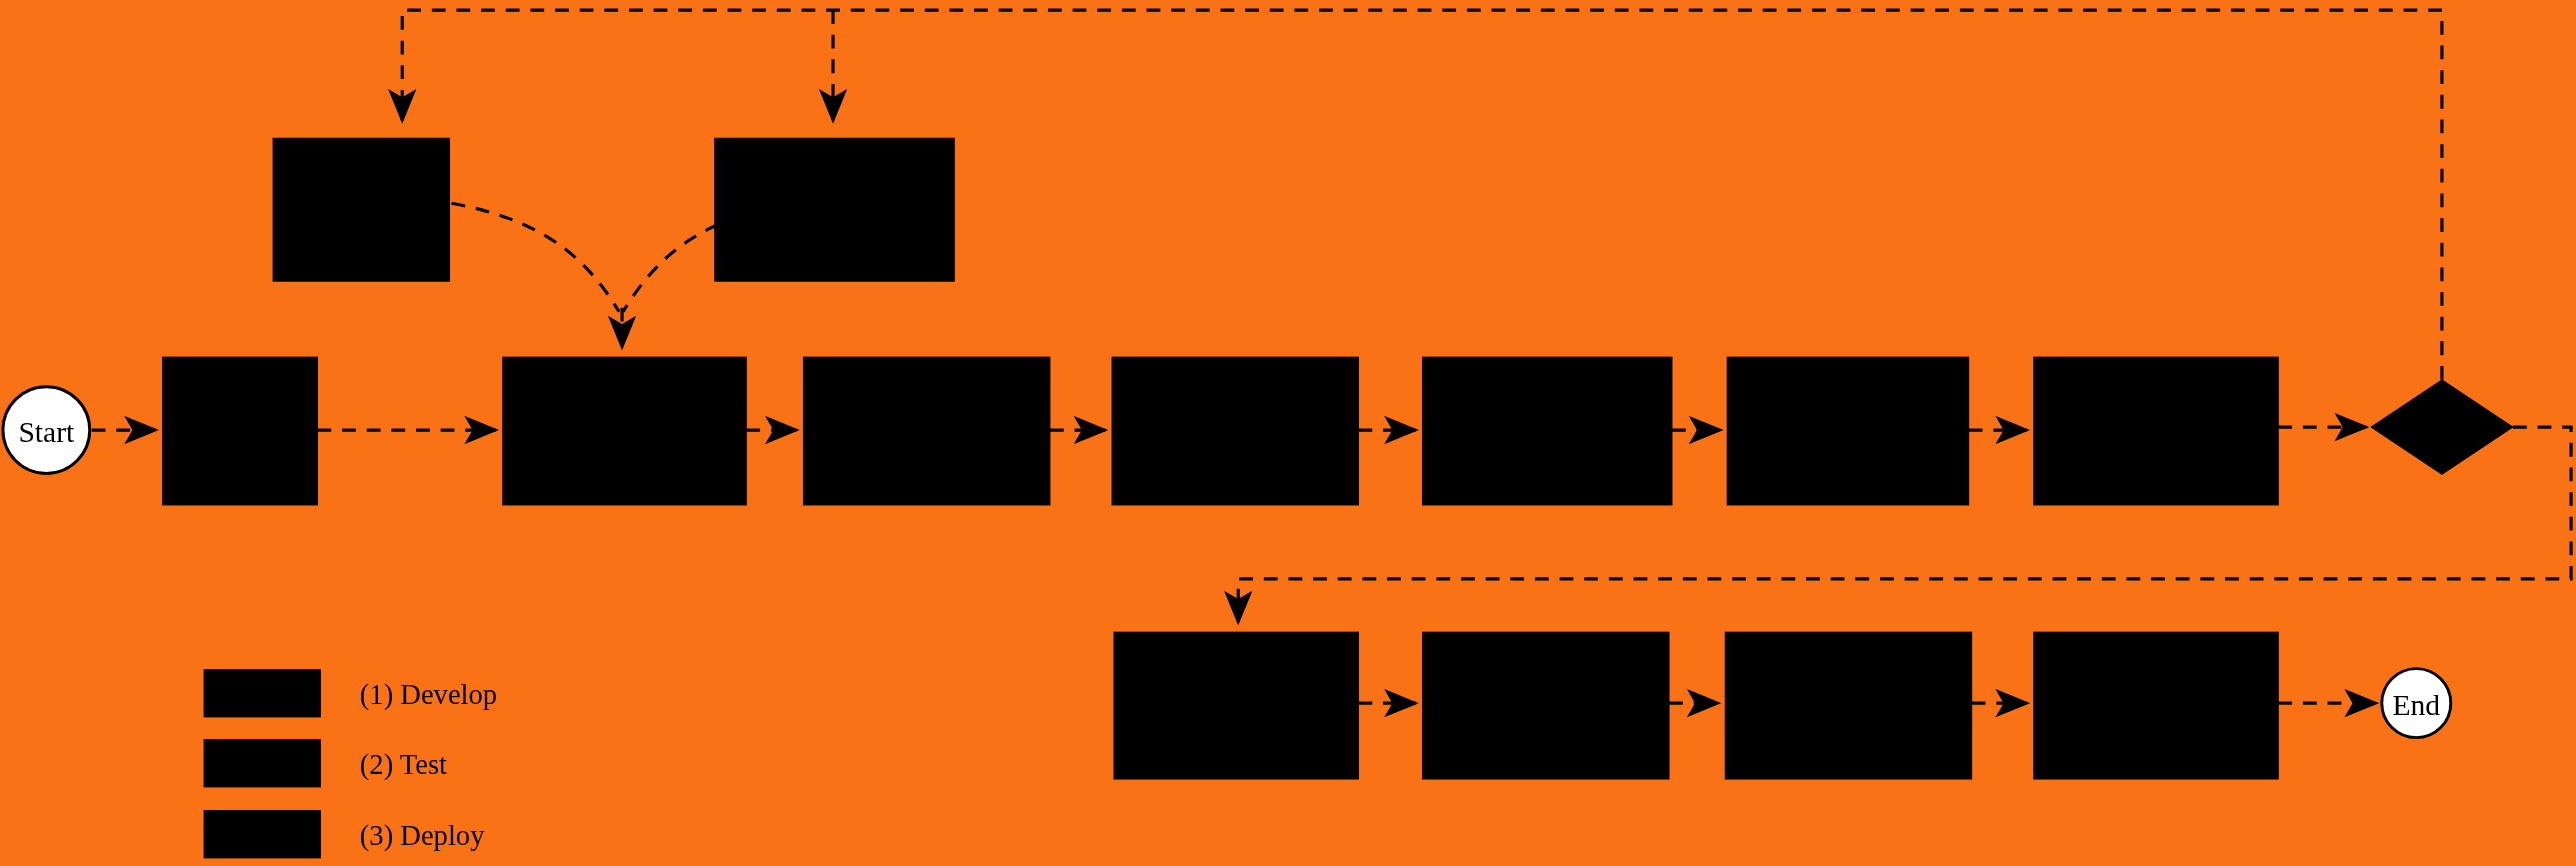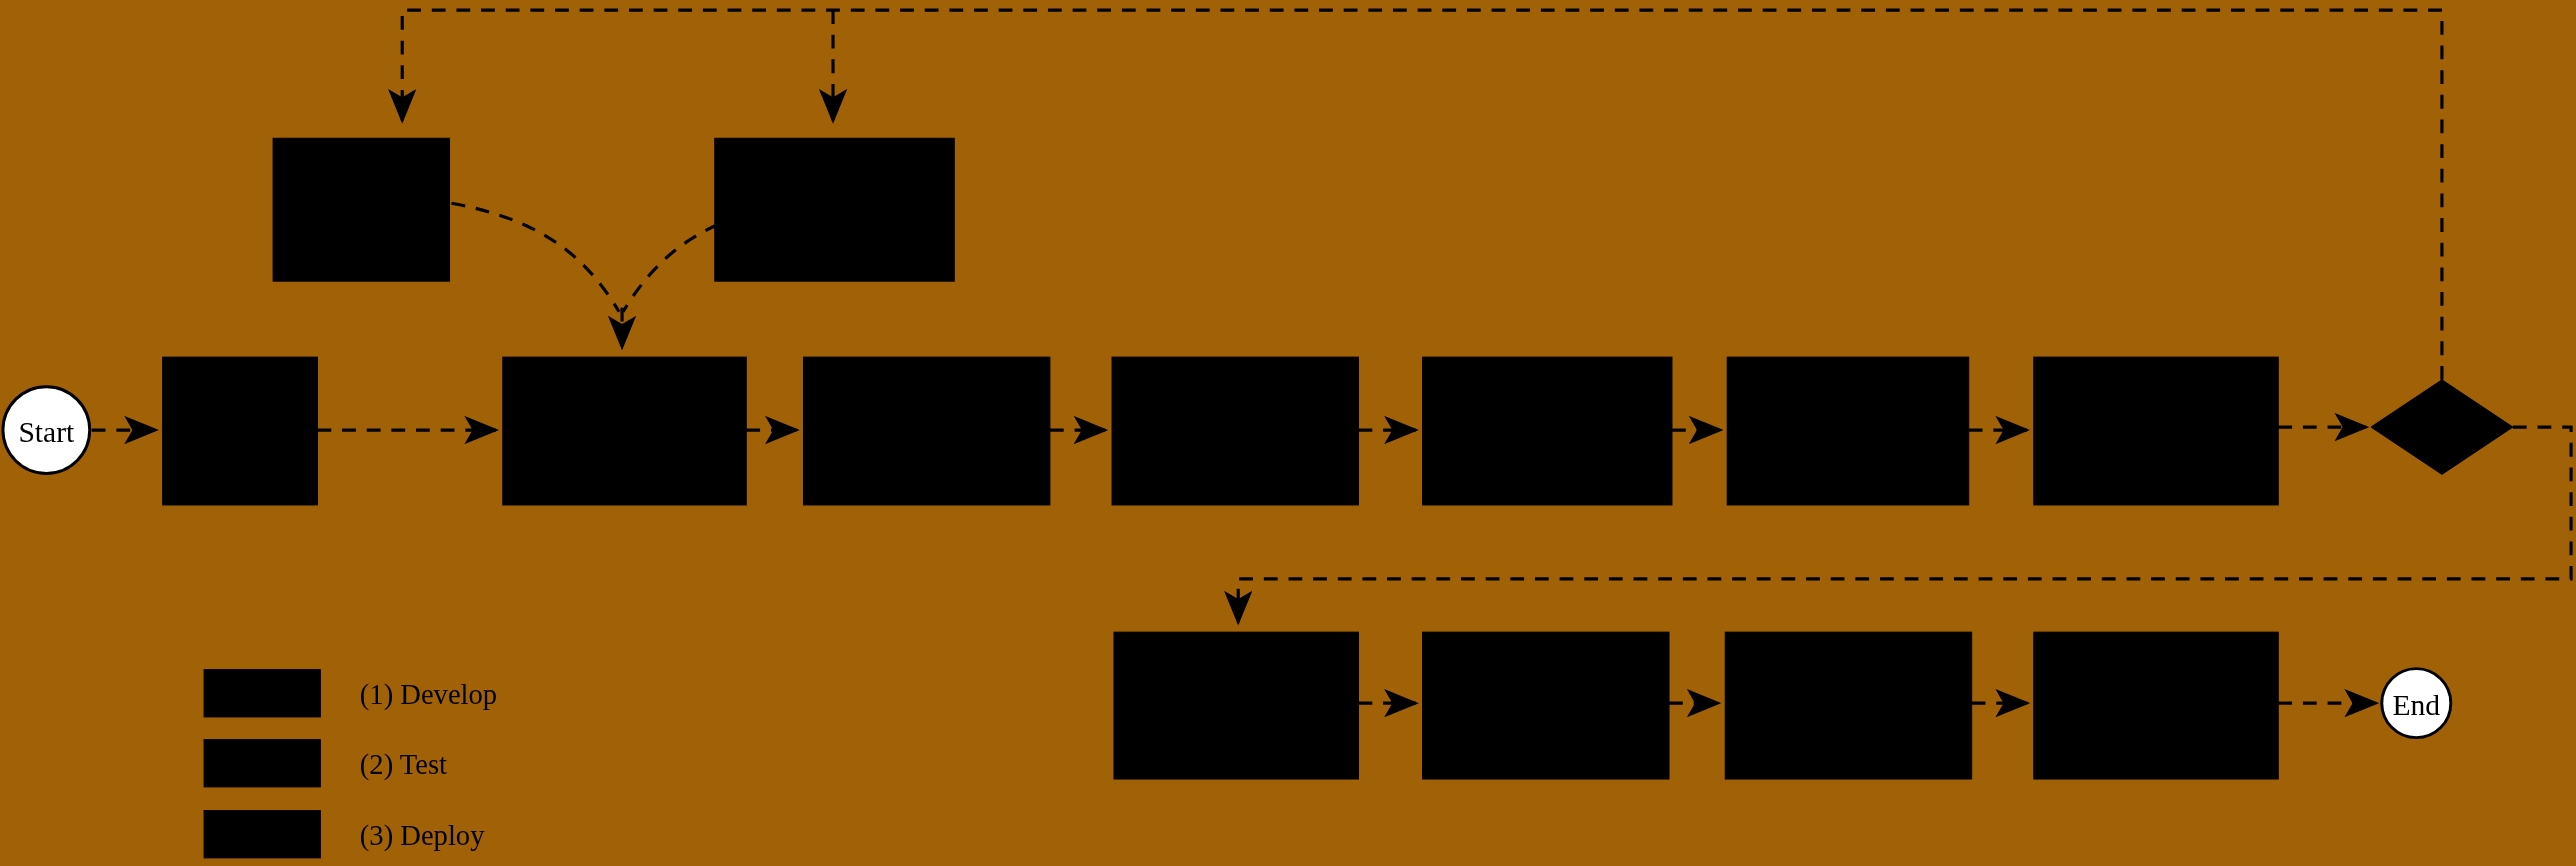--- a/index.html
+++ b/index.html
@@ -4,21 +4,21 @@
 <style>
   html, body {
     margin: 0;
     padding: 0;
     background: #ffffff;
   }
   #diagram-root {
     position: relative;
     width: 2576px;
     height: 867px;
-    background: #a16207;
+    background: #f97316;
     font-family: "Liberation Serif", "DejaVu Serif", serif;
     overflow: hidden;
   }
   svg.flow-canvas {
     display: block;
     width: 2576px;
     height: 867px;
   }
   .node-box {
     fill: #000000;

